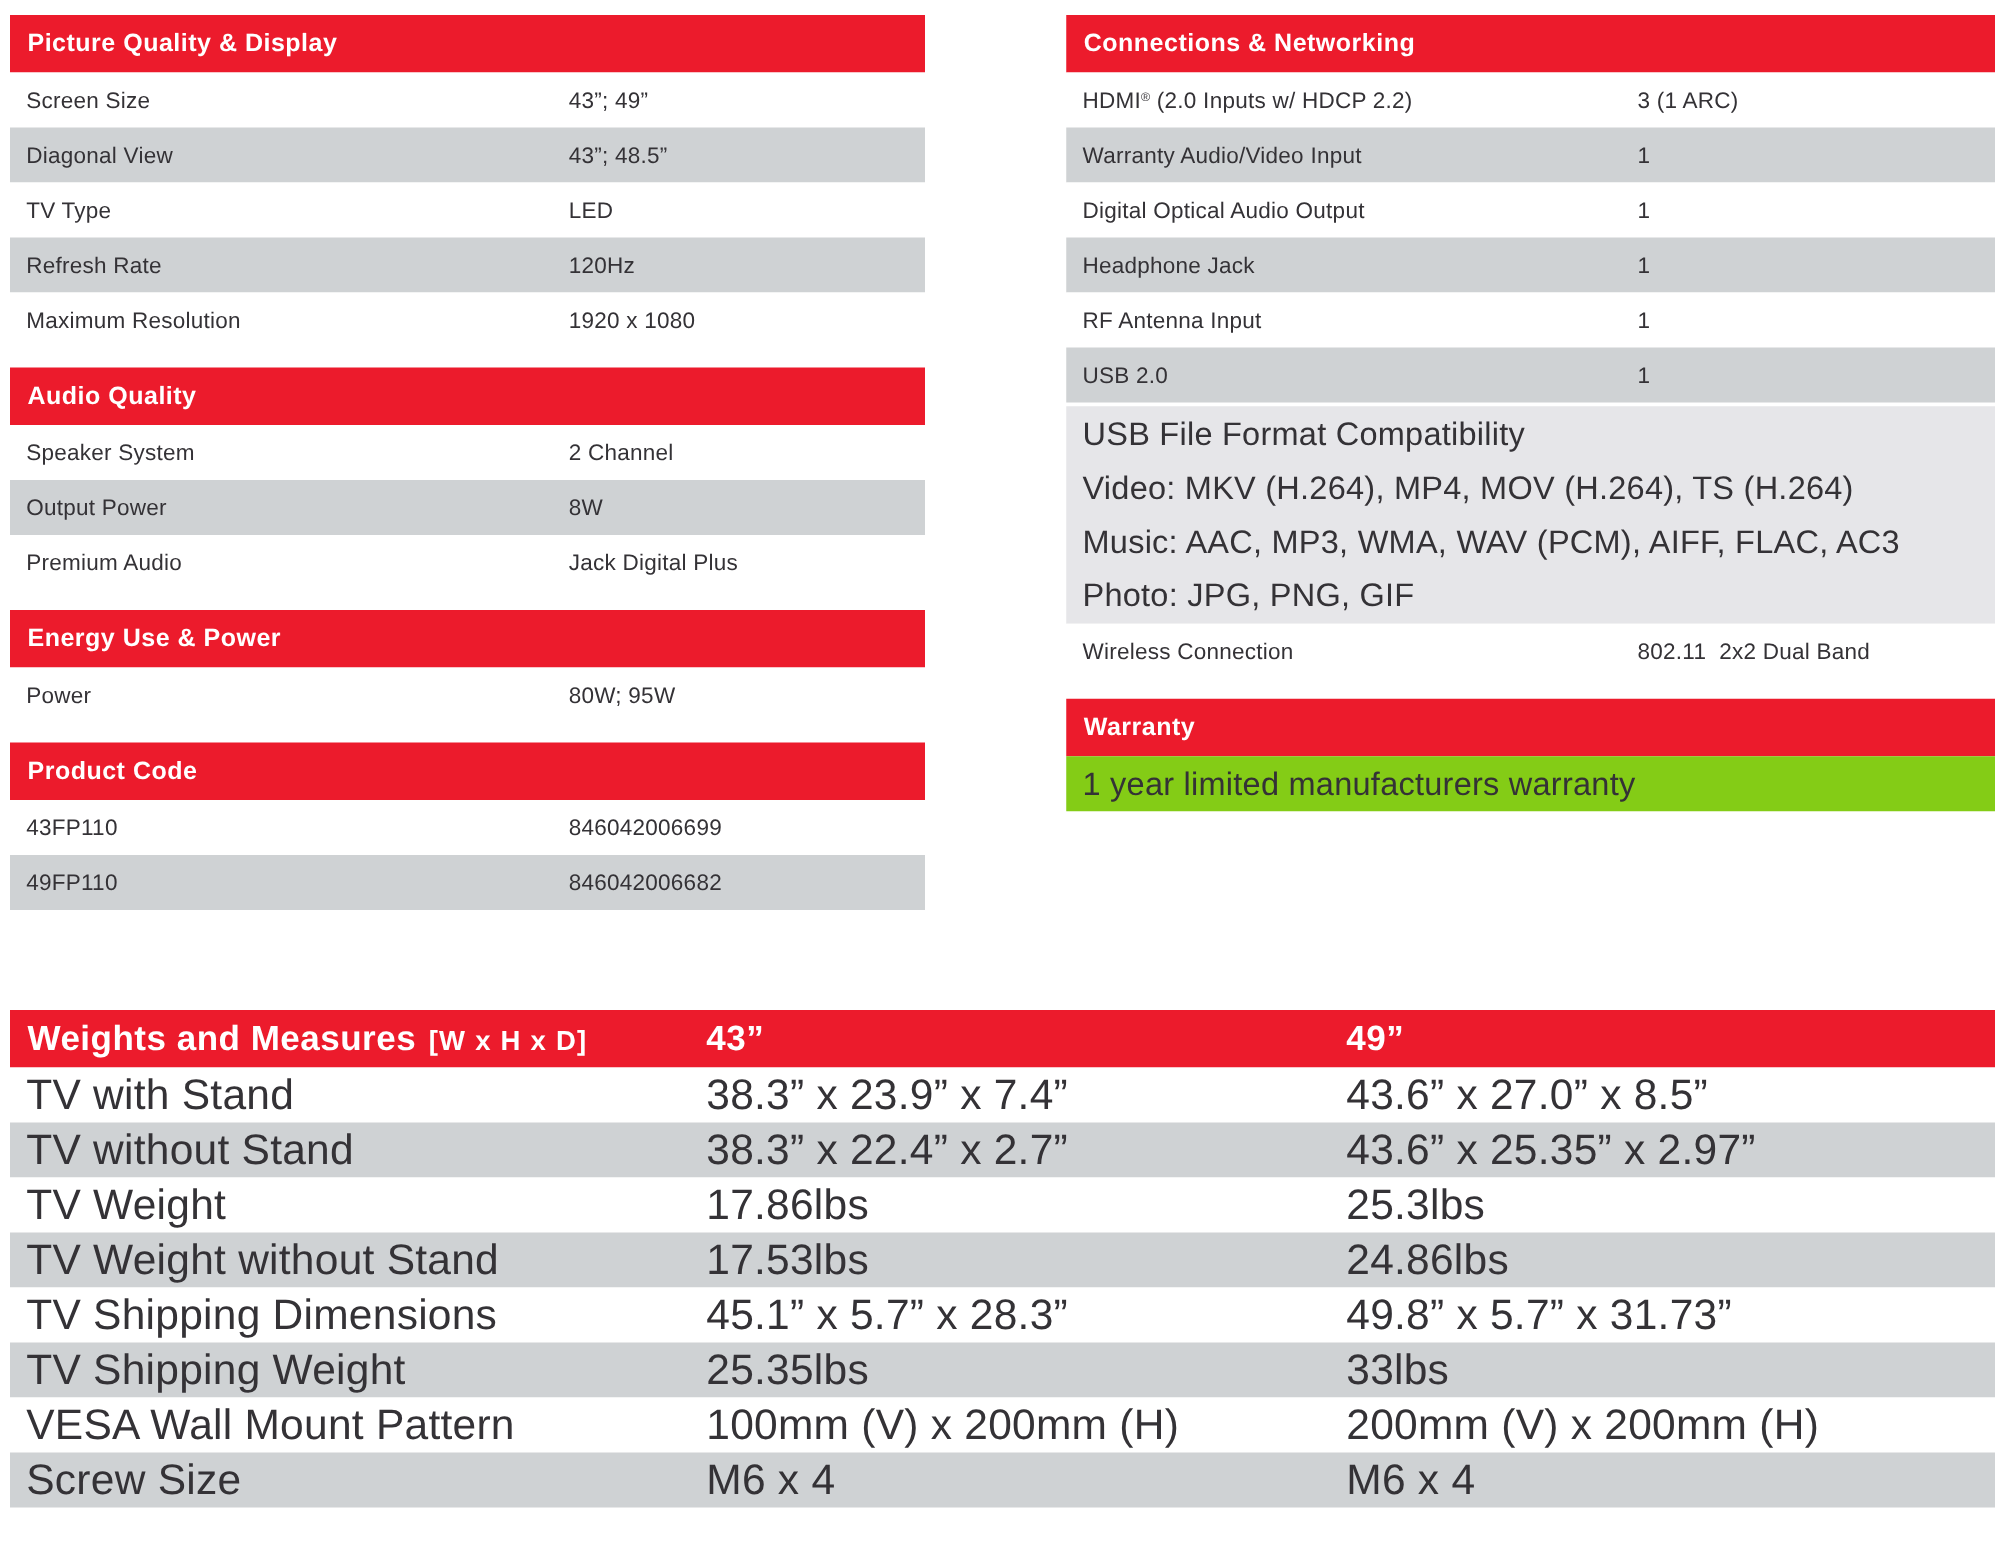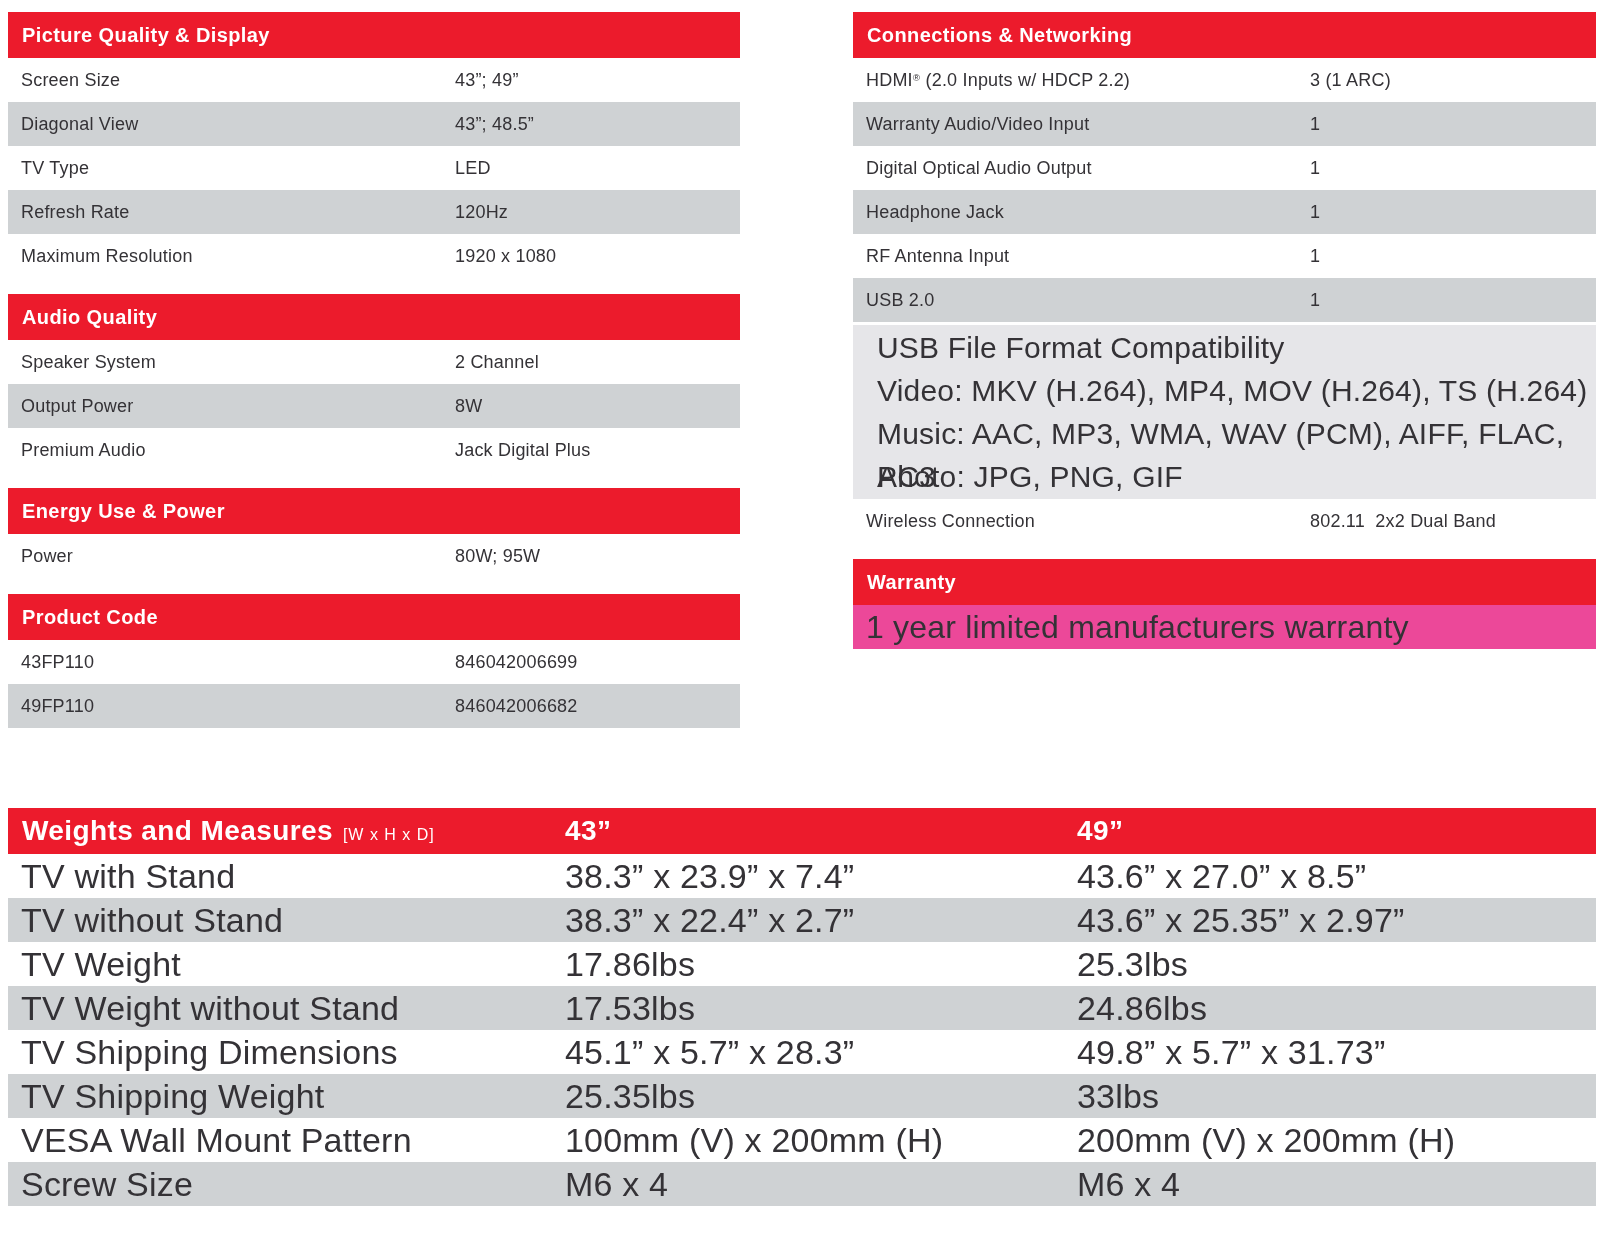--- a/index.html
+++ b/index.html
@@ -24,30 +24,30 @@
   }
   .spec-row{
     position:relative;height:44px;line-height:44px;font-size:18px;
     padding-left:13px;letter-spacing:0.2px;background:#ffffff;
   }
   .spec-row.alt{background:var(--rowgray);}
   .spec-value{position:absolute;top:0;left:447px;white-space:pre;}
   .col-right .spec-value{left:457px;}
   .sup{font-size:0.55em;position:relative;top:-0.55em;}
   .usb-block{background:var(--blockgray);margin-top:3px;padding:1px 0;}
-  .usb-line{height:43px;line-height:43px;font-size:30px;padding-left:24px;letter-spacing:0.2px;}
-  .note-row{height:44px;line-height:44px;font-size:32px;padding-left:13px;background:#ec4899;letter-spacing:0.2px;}
+  .usb-line{height:43px;line-height:43px;font-size:26px;padding-left:13px;letter-spacing:0.2px;}
+  .note-row{height:44px;line-height:44px;font-size:26px;padding-left:13px;background:#84cc16;letter-spacing:0.2px;}
 
   .weights{position:absolute;left:8px;top:808px;width:1588px;}
   .wm-header{
     position:relative;height:46px;line-height:46px;background:var(--red);
     color:#ffffff;font-size:28px;padding-left:14px;
   }
   .wm-title{font-weight:bold;letter-spacing:0.4px;}
-  .wm-suffix{font-weight:normal;font-size:16px;margin-left:10px;letter-spacing:1px;}
+  .wm-suffix{font-weight:bold;font-size:22px;margin-left:10px;letter-spacing:1px;}
   .wm-colhead{position:absolute;top:0;font-weight:bold;letter-spacing:0.4px;}
   .wm-colhead.c43{left:557px;}
   .wm-colhead.c49{left:1069px;}
   .wm-row{
     position:relative;height:44px;line-height:44px;font-size:34px;
     padding-left:13px;background:#ffffff;letter-spacing:0.2px;
   }
   .wm-row.alt{background:var(--rowgray);}
   .wm-v43{position:absolute;top:0;left:557px;white-space:pre;}
   .wm-v49{position:absolute;top:0;left:1069px;white-space:pre;}

